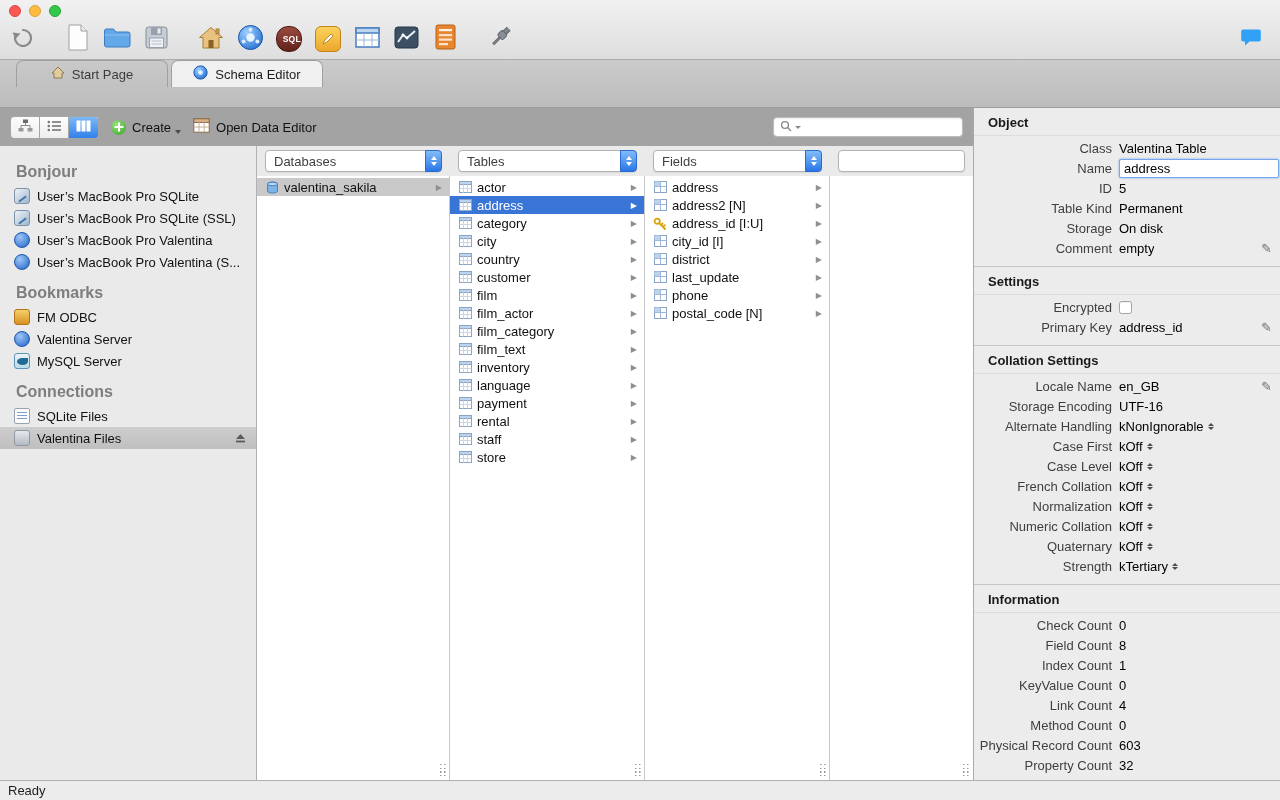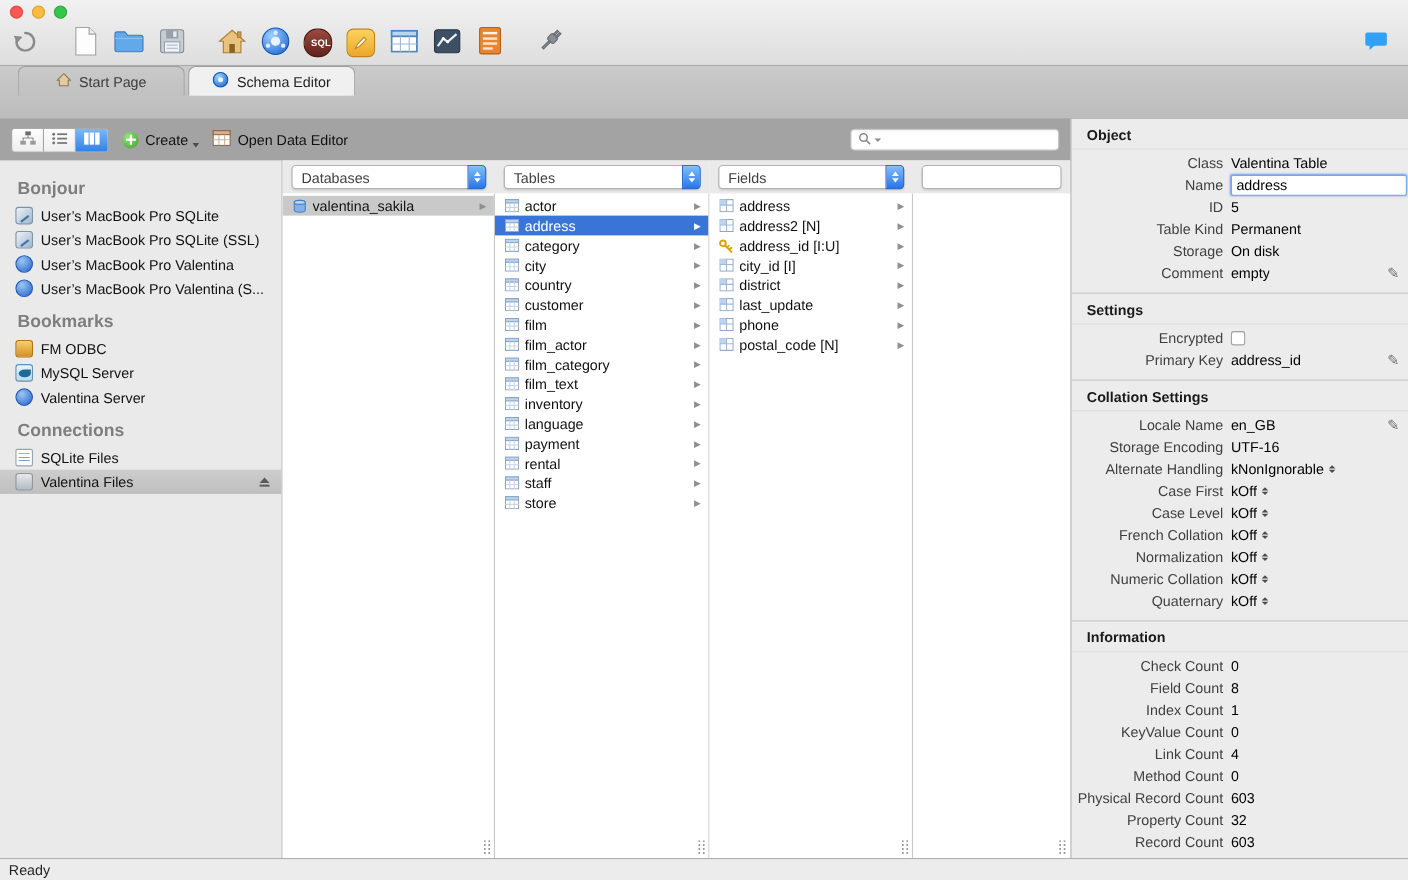--- a/index.html
+++ b/index.html
@@ -305,26 +305,26 @@
             <div class="sb-item">
               <span class="sb-ic ic-valentina-bonjour"></span>
               <span class="sb-lb">User’s MacBook Pro Valentina (S...</span>
             </div>
             <div class="sb-title">Bookmarks</div>
             <div class="sb-item">
               <span class="sb-ic ic-odbc"></span>
               <span class="sb-lb">FM ODBC</span>
             </div>
             <div class="sb-item">
+              <span class="sb-ic ic-valentina-server"></span>
+              <span class="sb-lb">Valentina Server</span>
+            </div>
+            <div class="sb-item">
               <span class="sb-ic ic-mysql"></span>
               <span class="sb-lb">MySQL Server</span>
-            </div>
-            <div class="sb-item">
-              <span class="sb-ic ic-valentina-server"></span>
-              <span class="sb-lb">Valentina Server</span>
             </div>
             <div class="sb-title">Connections</div>
             <div class="sb-item">
               <span class="sb-ic ic-sqlite-files"></span>
               <span class="sb-lb">SQLite Files</span>
             </div>
             <div class="sb-item sel">
               <span class="sb-ic ic-valentina-files"></span>
               <span class="sb-lb">Valentina Files</span>
               <span class="eject">
@@ -809,20 +809,27 @@
               <span class="mini-stepper"></span>
             </span>
           </div>
           <div class="ins-row">
             <span class="ins-lb">Quaternary</span>
             <span class="ins-val">
               <span class="ins-text">kOff</span>
               <span class="mini-stepper"></span>
             </span>
           </div>
+          <div class="ins-row">
+            <span class="ins-lb">Strength</span>
+            <span class="ins-val">
+              <span class="ins-text">kTertiary</span>
+              <span class="mini-stepper"></span>
+            </span>
+          </div>
         </div>
         <div class="ins-h">Information</div>
         <div class="ins-body">
           <div class="ins-row">
             <span class="ins-lb">Check Count</span>
             <span class="ins-val">
               <span class="ins-text">0</span>
             </span>
           </div>
           <div class="ins-row">

